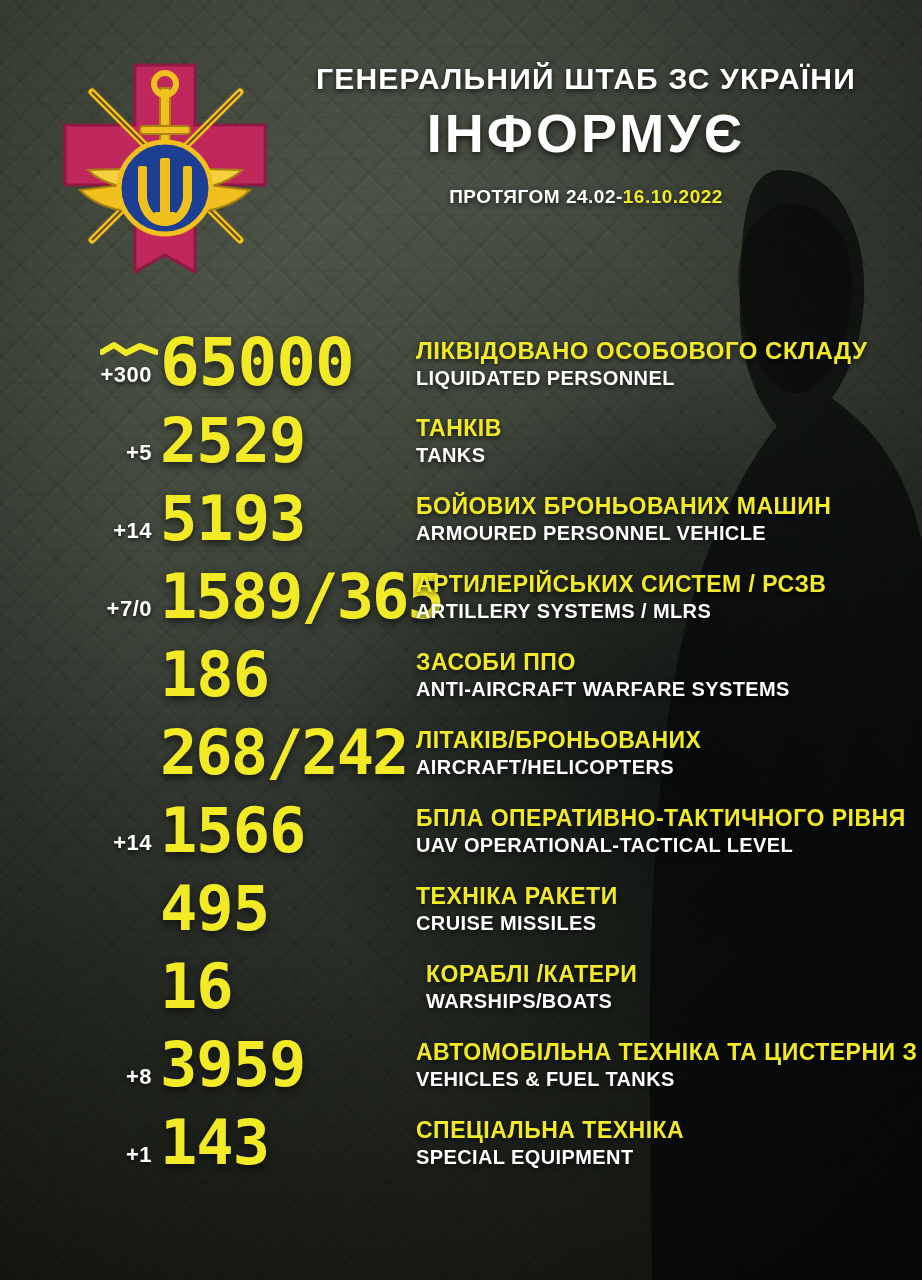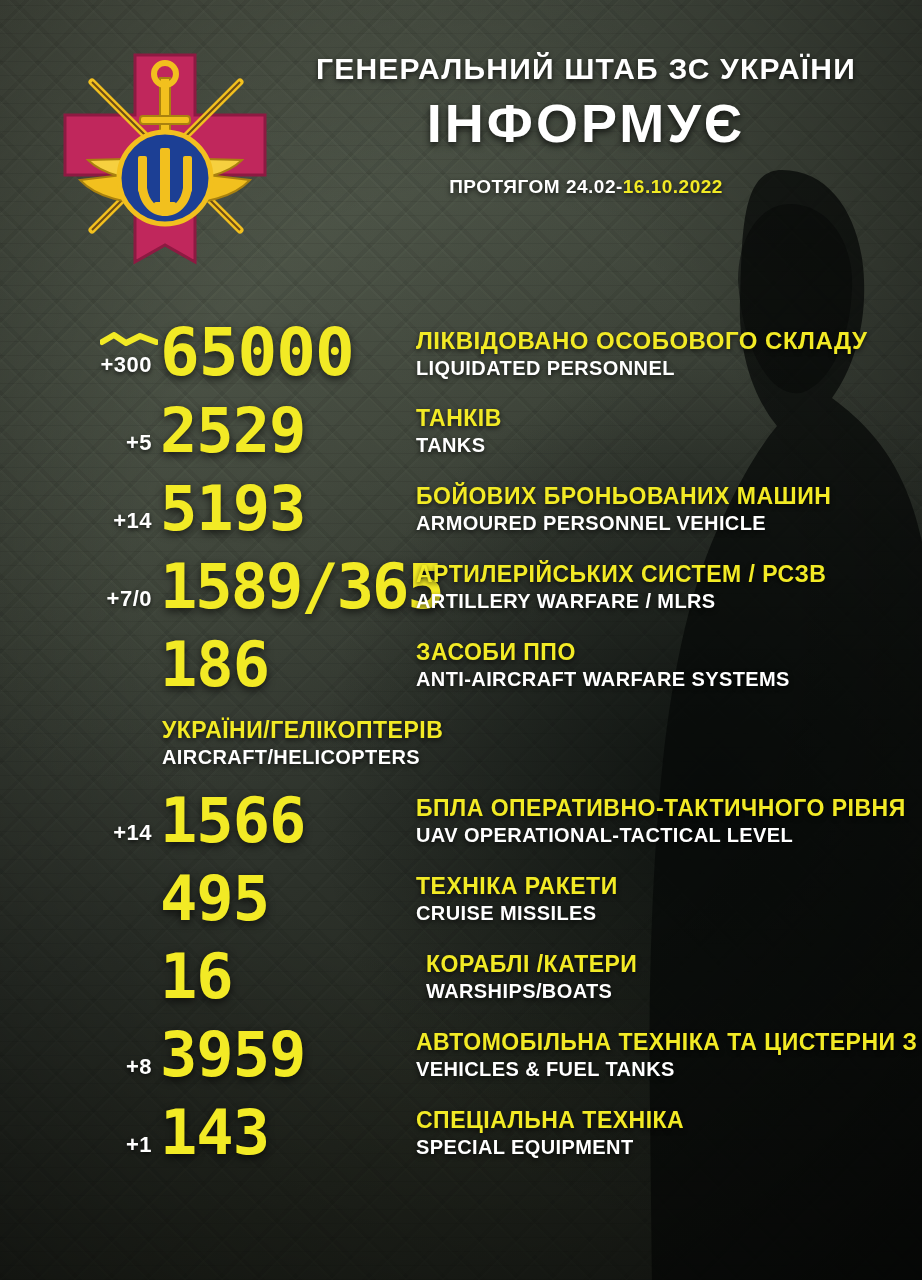--- a/index.html
+++ b/index.html
@@ -49,21 +49,21 @@
   }
   .content {
     position: relative;
     z-index: 5;
   }
 
   
   .header {
     display: flex;
     align-items: flex-start;
-    padding: 24px 28px 0 40px;
+    padding: 34px 28px 0 40px;
   }
   .emblem {
     width: 250px;
     height: 250px;
     flex: 0 0 250px;
     margin-top: 6px;
   }
   .head-text {
     flex: 1;
     text-align: center;
@@ -275,37 +275,38 @@
           <div class="label-ua">БОЙОВИХ БРОНЬОВАНИХ МАШИН</div>
           <div class="label-en">ARMOURED PERSONNEL VEHICLE</div>
         </div>
       </div>
 
       <div class="row wide">
         <div class="delta">+7/0</div>
         <div class="num">1589/365</div>
         <div class="labels">
           <div class="label-ua">АРТИЛЕРІЙСЬКИХ СИСТЕМ / РСЗВ</div>
-          <div class="label-en">ARTILLERY WARFARE / MLRS</div>
+          <div class="label-en">ARTILLERY SYSTEMS / MLRS</div>
         </div>
       </div>
 
       <div class="row">
         <div class="delta"></div>
         <div class="num">186</div>
         <div class="labels">
           <div class="label-ua">ЗАСОБИ ППО</div>
           <div class="label-en">ANTI-AIRCRAFT WARFARE SYSTEMS</div>
         </div>
       </div>
 
       <div class="row wide">
         <div class="delta"></div>
-        <div class="labels">
-          <div class="label-ua">УКРАЇНИ/ГЕЛІКОПТЕРІВ</div>
+        <div class="num">268/242</div>
+        <div class="labels">
+          <div class="label-ua">ЛІТАКІВ/БРОНЬОВАНИХ</div>
           <div class="label-en">AIRCRAFT/HELICOPTERS</div>
         </div>
       </div>
 
       <div class="row">
         <div class="delta">+14</div>
         <div class="num">1566</div>
         <div class="labels">
           <div class="label-ua">БПЛА ОПЕРАТИВНО-ТАКТИЧНОГО РІВНЯ</div>
           <div class="label-en">UAV OPERATIONAL-TACTICAL LEVEL</div>

